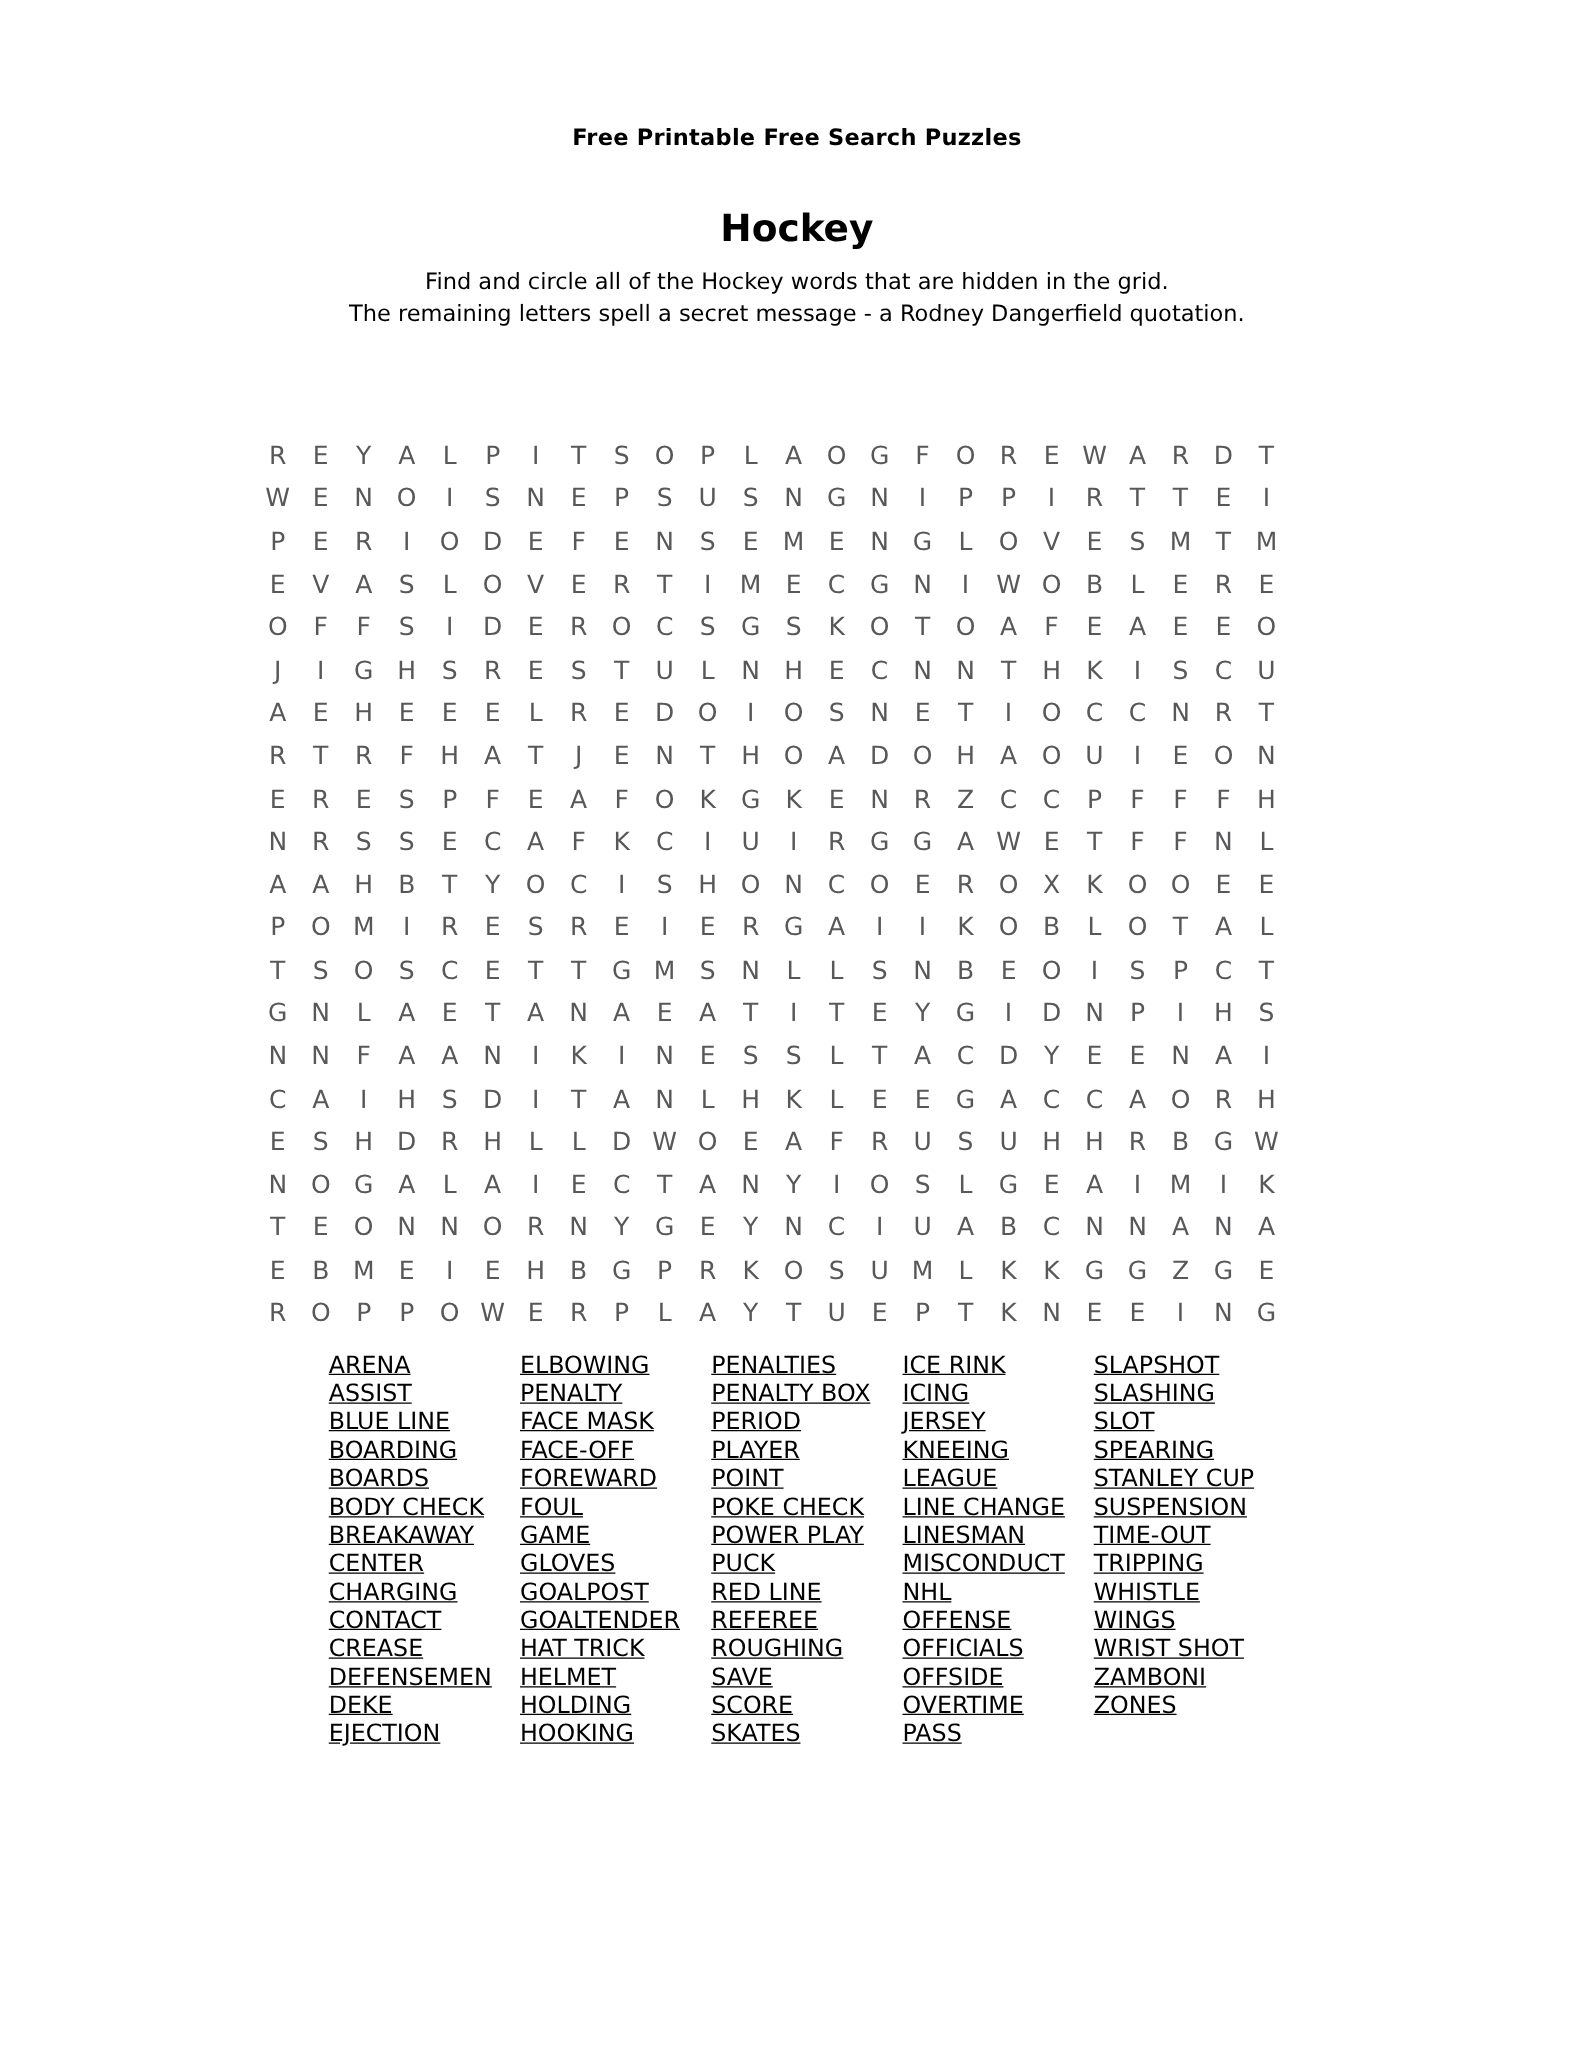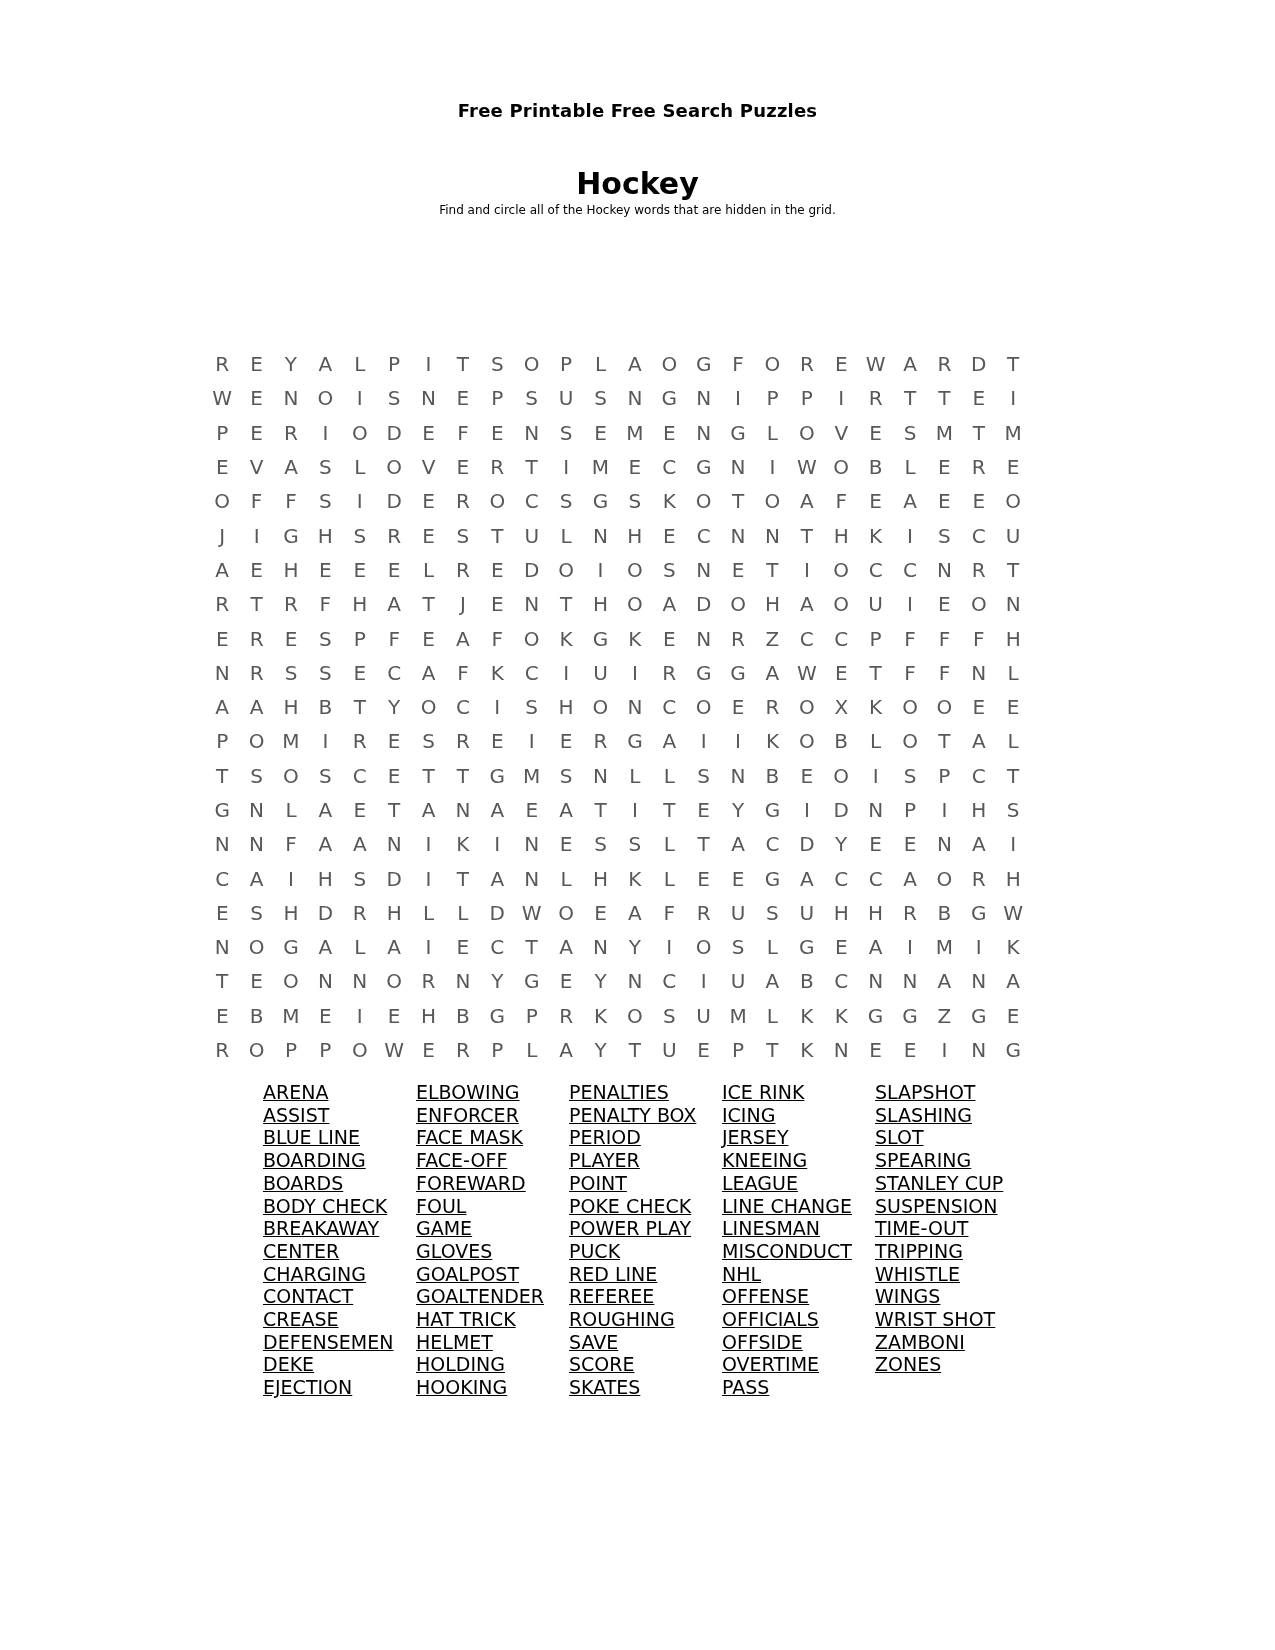--- a/index.html
+++ b/index.html
@@ -15,22 +15,22 @@
   .header { position: absolute; top: 0; left: 0; width: 1275px; text-align: center; }
   .site-title {
     position: absolute; top: 100px; left: 0; width: 100%;
     font-size: 18px; font-weight: bold; letter-spacing: 0.2px;
   }
   .puzzle-title {
     position: absolute; top: 150px; left: 0; width: 100%;
     font-size: 30px; font-weight: bold; margin-top: 16px;
   }
   .instructions {
-    position: absolute; top: 198px; left: 0; width: 100%;
-    font-size: 12px; line-height: 25.5px; font-weight: normal;
+    position: absolute; top: 213px; left: 0; width: 100%;
+    font-size: 18px; line-height: 25.5px; font-weight: normal;
   }
   .word-grid {
     position: absolute;
     top: 347px;
     left: 205px;
     display: grid;
     grid-template-columns: repeat(24, 34.4px);
     grid-auto-rows: 34.3px;
   }
   .word-grid .cell {
@@ -59,20 +59,21 @@
   }
 </style>
 </head>
 <body>
 
 <div class="header">
   <div class="site-title">Free Printable Free Search Puzzles</div>
   <div class="puzzle-title">Hockey</div>
   <div class="instructions">
     <div>Find and circle all of the Hockey words that are hidden in the grid.</div>
+    <div>The remaining letters spell a secret message - a Rodney Dangerfield quotation.</div>
   </div>
 </div>
 
 <div class="word-grid">
     <div class="cell">R</div>
     <div class="cell">E</div>
     <div class="cell">Y</div>
     <div class="cell">A</div>
     <div class="cell">L</div>
     <div class="cell">P</div>
@@ -588,21 +589,21 @@
       <div class="word-item">CENTER</div>
       <div class="word-item">CHARGING</div>
       <div class="word-item">CONTACT</div>
       <div class="word-item">CREASE</div>
       <div class="word-item">DEFENSEMEN</div>
       <div class="word-item">DEKE</div>
       <div class="word-item">EJECTION</div>
     </div>
   <div class="word-column">
       <div class="word-item">ELBOWING</div>
-      <div class="word-item">ENFORCER</div>
+      <div class="word-item">PENALTY</div>
       <div class="word-item">FACE MASK</div>
       <div class="word-item">FACE-OFF</div>
       <div class="word-item">FOREWARD</div>
       <div class="word-item">FOUL</div>
       <div class="word-item">GAME</div>
       <div class="word-item">GLOVES</div>
       <div class="word-item">GOALPOST</div>
       <div class="word-item">GOALTENDER</div>
       <div class="word-item">HAT TRICK</div>
       <div class="word-item">HELMET</div>

